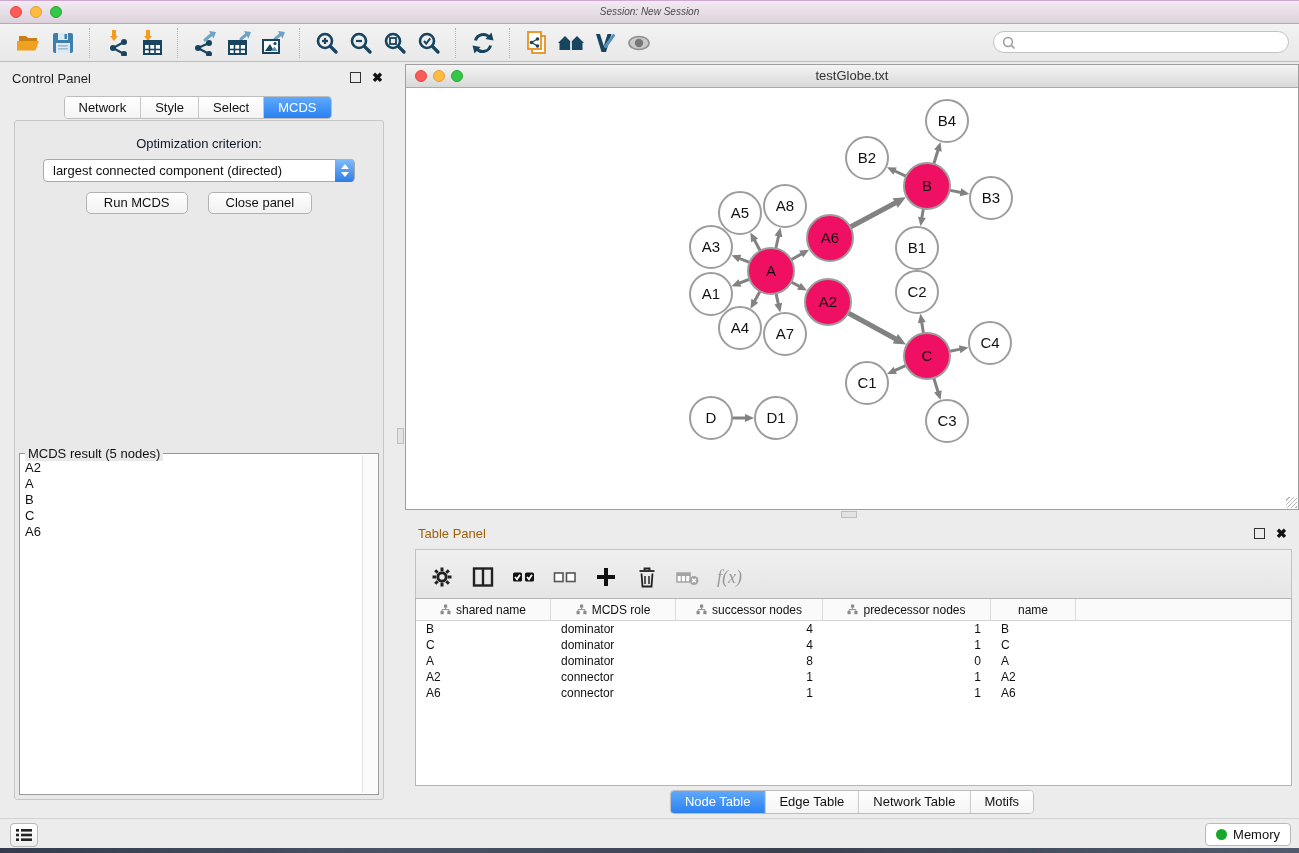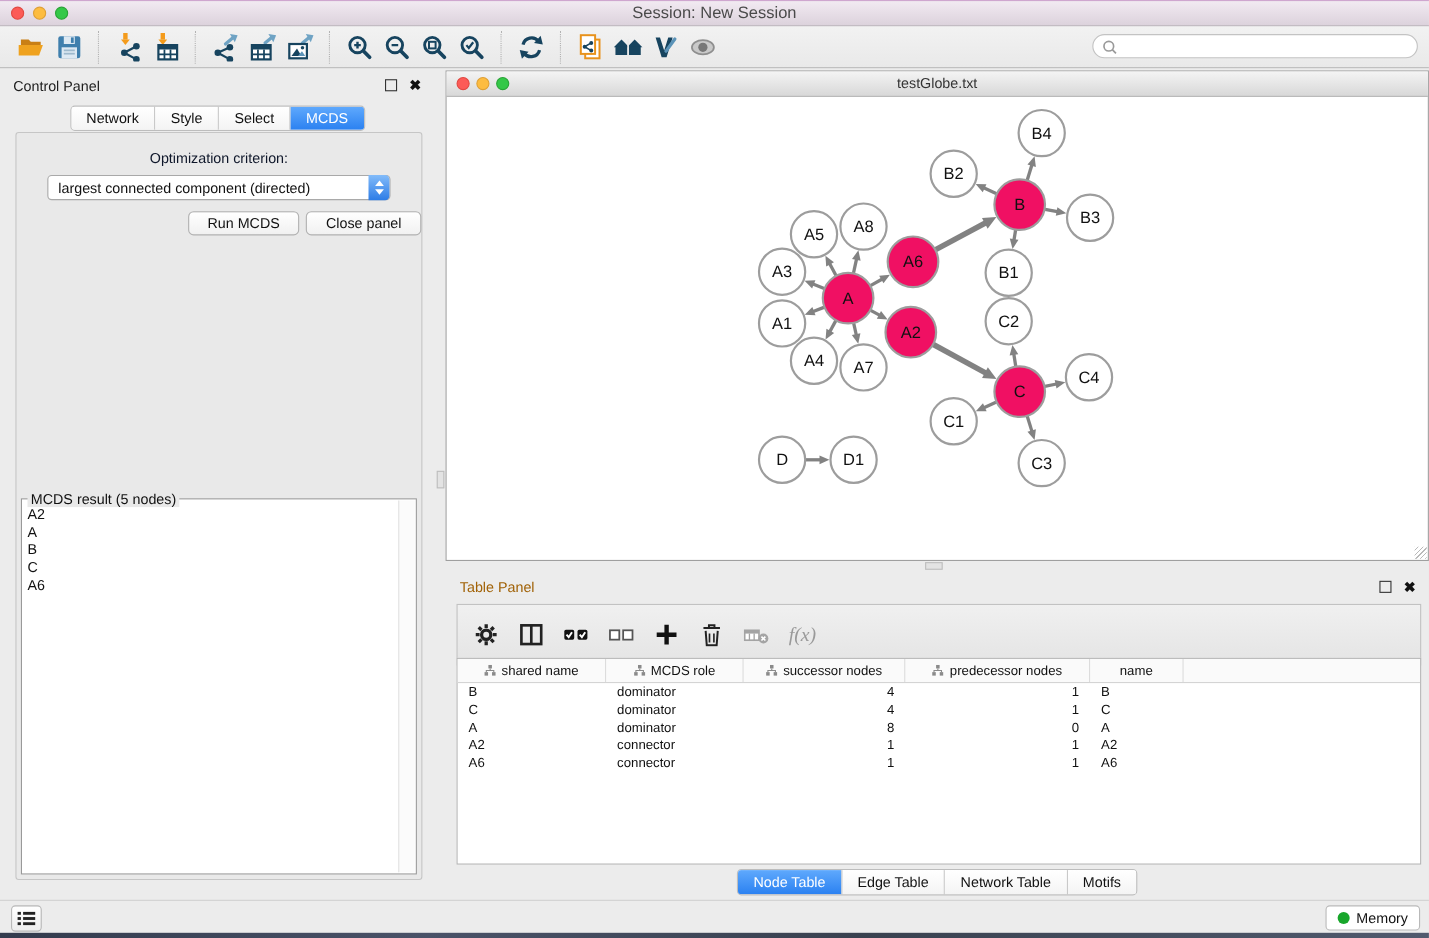--- a/index.html
+++ b/index.html
@@ -2,21 +2,21 @@
 <html><head>
 <meta charset="utf-8">
 <style>
   html,body{margin:0;padding:0;width:1299px;height:853px;overflow:hidden;
     font-family:"Liberation Sans",sans-serif;background:#ececec;}
   .root{position:absolute;top:0;left:0;width:1299px;height:853px;}
 
   
   .titlebar{position:absolute;top:0;left:0;width:1299px;height:24px;box-sizing:border-box;
     background:linear-gradient(#f2eaf2,#dcd2dc);border-top:1px solid #cfa6cf;border-bottom:1px solid #b4abb4;}
-  .titlebar-title{text-align:center;font-size:15px;color:#4a4a4a;line-height:22px;}
+  .titlebar-title{text-align:center;font-size:10px;color:#4a4a4a;line-height:22px;font-style:italic;}
   .lights{position:absolute;left:10px;top:5px;display:flex;gap:8px;}
   .light{width:12px;height:12px;border-radius:50%;box-sizing:border-box;}
   .light.red{background:#fc5b57;border:1px solid #e14942;}
   .light.yellow{background:#fdbc40;border:1px solid #dfa036;}
   .light.green{background:#34c848;border:1px solid #2aa437;}
 
   
   .toolbar{position:absolute;top:24px;left:0;width:1299px;height:38px;box-sizing:border-box;
     background:linear-gradient(#f2f2f2,#e9e9e9);border-bottom:1px solid #bcbcbc;
     display:flex;align-items:center;padding-left:12px;}
@@ -45,21 +45,21 @@
     border:1px solid #c6c6c6;border-radius:3px;background:#e9e9e9;}
   .opt-label{position:absolute;top:15px;width:100%;text-align:center;font-size:13px;color:#0f172a;}
   .cp-select{position:absolute;left:28px;top:38px;width:312px;height:23px;box-sizing:border-box;
     background:#fff;border:1px solid #a9a9a9;border-radius:4px;font-size:13px;line-height:21px;
     padding-left:9px;color:#111;}
   .cp-stepper{position:absolute;right:0;top:-1px;width:19px;height:23px;border-radius:0 4px 4px 0;
     background:linear-gradient(#83bcfa,#2d7ce6);display:flex;flex-direction:column;align-items:center;
     justify-content:center;gap:3px;}
   .tri-up{width:0;height:0;border-left:4px solid transparent;border-right:4px solid transparent;border-bottom:5px solid #fff;}
   .tri-down{width:0;height:0;border-left:4px solid transparent;border-right:4px solid transparent;border-top:5px solid #fff;}
-  .cp-buttons{position:absolute;top:71px;width:100%;display:flex;justify-content:flex-end;gap:6px;}
+  .cp-buttons{position:absolute;top:71px;width:100%;display:flex;justify-content:center;gap:20px;}
   .btn{height:22px;line-height:20px;box-sizing:border-box;padding:0 17px;
     background:linear-gradient(#ffffff,#f1f1f1);border:1px solid #b2b2b2;border-radius:5px;
     font-size:13px;color:#111;white-space:nowrap;}
   .result-box{position:absolute;left:4px;top:332px;width:360px;height:342px;box-sizing:border-box;
     border:1px solid #999;background:#fff;}
   .result-legend{position:absolute;top:-8px;left:5px;background:#e9e9e9;padding:0 3px;font-size:13px;color:#111;}
   .result-list{position:absolute;left:2px;top:6px;right:17px;bottom:2px;font-size:13px;color:#111;overflow:hidden;}
   .result-item{line-height:16px;padding-left:3px;}
   .result-scroll{position:absolute;top:1px;right:1px;bottom:1px;width:14px;background:#fbfbfb;border-left:1px solid #e1e1e1;}
 

